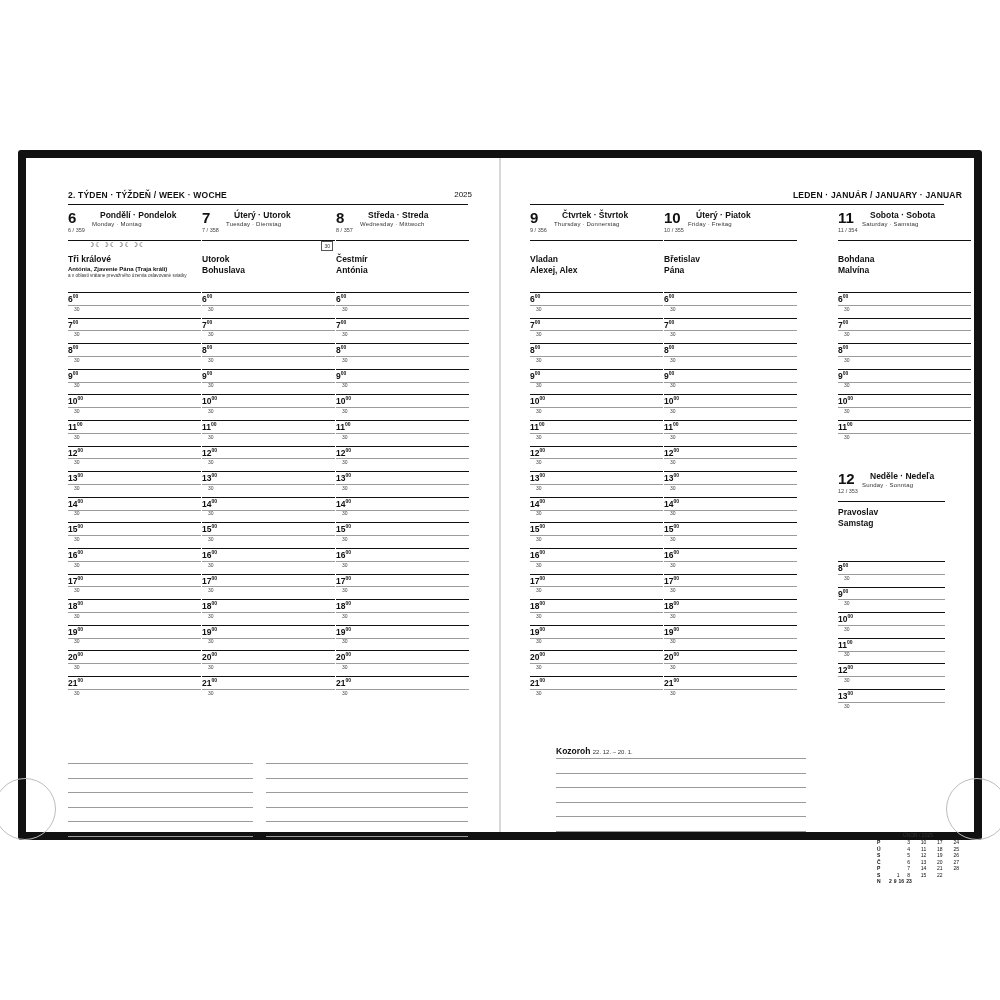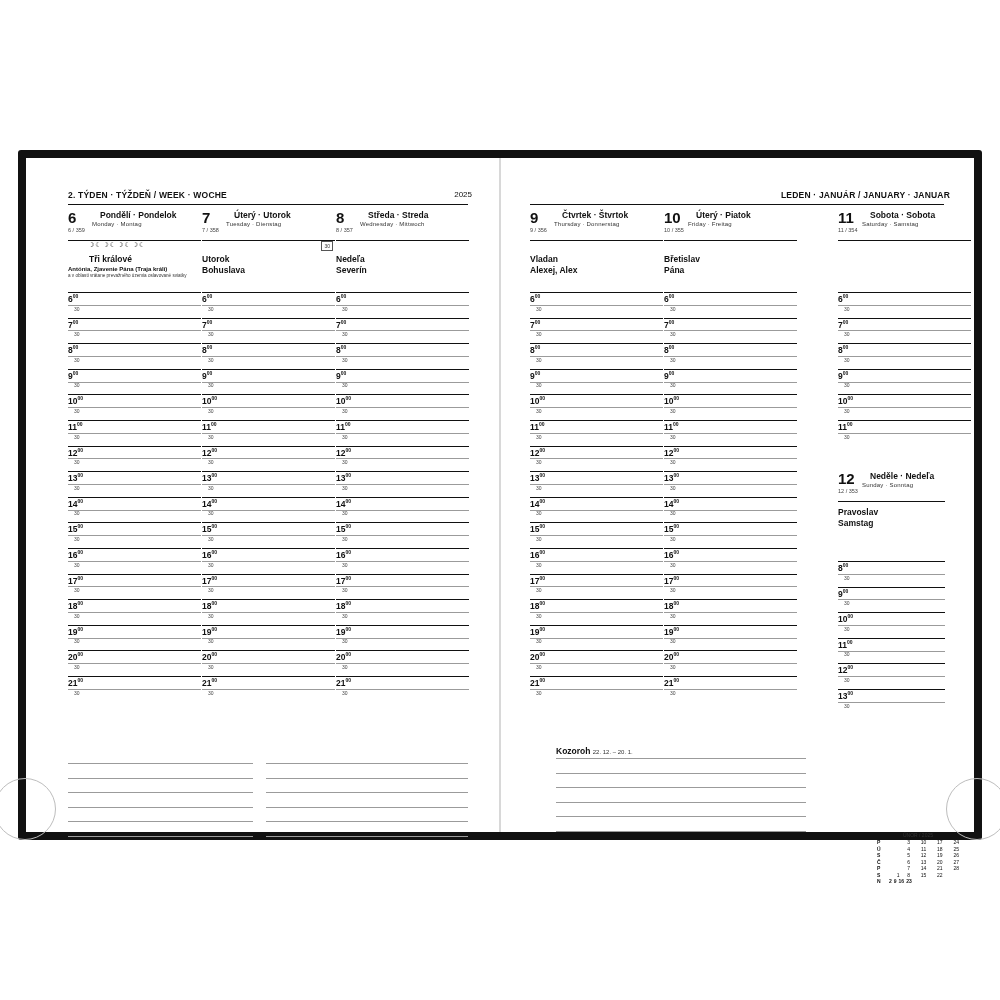--- a/index.html
+++ b/index.html
@@ -13,38 +13,38 @@
   .corner{position:absolute;width:60px;height:60px;border:1px solid #bdbdbd;border-radius:50%;}
   .corner.l{left:-32px;top:620px;}
   .corner.r{left:920px;top:620px;}
 
   .sheet{position:absolute;top:0;width:474px;height:740px;text-decoration:underline;}
   .sheet.left{left:0;}
   .sheet.right{left:474px;}
 
   .pghead{position:absolute;top:32px;font-size:8.5px;font-weight:bold;letter-spacing:.2px;color:#111;}
   .pghead.lt{left:42px;}
-  .pghead.rt{right:24px;text-align:center;}
+  .pghead.rt{right:12px;text-align:center;}
   .yearlbl{position:absolute;top:32px;right:28px;font-size:8px;color:#111;}
   .rule{position:absolute;height:1px;background:#111;}
 
   
   .col{position:absolute;top:52px;width:133px;}
   .col .hdr{position:relative;height:30px;border-bottom:1px solid #111;}
   .daynum{position:absolute;left:0;top:0;font-size:15px;font-weight:bold;line-height:15px;}
   .dnames{position:absolute;left:24px;top:0px;}
   .dn1{font-size:8.5px;font-weight:bold;line-height:10px;margin-left:8px;}
   .dn2{font-size:6px;color:#333;line-height:8px;letter-spacing:.2px;}
   .doy{position:absolute;left:0;top:17px;font-size:5.5px;color:#444;}
   .moonrow{position:absolute;left:0;right:0;top:30px;height:13px;font-size:6px;color:#333;overflow:hidden;}
   .moons{position:absolute;left:20px;top:1px;font-size:7px;letter-spacing:1px;color:#2b2b2b;}
   .moonbox{position:absolute;right:2px;top:1px;border:1px solid #555;font-size:5px;padding:0 2px;line-height:8px;color:#333;}
   .names{position:absolute;left:0;right:0;top:44px;height:34px;}
   .nm{font-size:8.5px;font-weight:bold;line-height:11px;}
-  .holi{font-size:8.5px;font-weight:bold;line-height:11px;margin-left:21px;}
+  .holi{font-size:8.5px;font-weight:bold;line-height:11px;}
   .holisub{font-size:6px;font-weight:bold;line-height:8px;}
   .holinote{font-size:4.6px;line-height:6px;color:#333;}
 
   .slots{position:absolute;left:0;right:0;top:82px;}
   .slot{position:relative;height:25.6px;}
   .slot .full{position:absolute;left:0;right:0;top:0;height:1px;background:#111;}
   .slot .half{position:absolute;left:0;right:0;top:12.8px;height:1px;background:#9b9b9b;}
   .hr{position:absolute;left:0;top:1px;font-size:8.5px;font-weight:bold;}
   .hr sup{font-size:5px;font-weight:bold;vertical-align:super;}
   .hf{position:absolute;left:6px;top:13.6px;font-size:5px;color:#444;}
@@ -320,22 +320,22 @@
               <div class="hdr">
                 <div class="daynum">8</div>
                 <div class="dnames">
                   <div class="dn1">Středa · Streda</div>
                   <div class="dn2">Wednesday · Mittwoch</div>
                 </div>
                 <div class="doy">8 / 357</div>
               </div>
               <div class="moonrow"></div>
               <div class="names">
-                <div class="nm">Nedeľa</div>
-                <div class="nm">Severín</div>
+                <div class="nm">Čestmír</div>
+                <div class="nm">Antónia</div>
               </div>
               <div class="slots">
                 <div class="slot">
                   <div class="full"></div>
                   <div class="hr">6<sup>00</sup></div>
                   <div class="half"></div>
                   <div class="hf">30</div>
                 </div>
                 <div class="slot">
                   <div class="full"></div>
@@ -681,20 +681,24 @@
             <div class="col" style="left: 338px; height: 230px; overflow: hidden;">
               <div class="hdr">
                 <div class="daynum">11</div>
                 <div class="dnames">
                   <div class="dn1">Sobota · Sobota</div>
                   <div class="dn2">Saturday · Samstag</div>
                 </div>
                 <div class="doy">11 / 354</div>
               </div>
               <div class="moonrow"></div>
+              <div class="names">
+                <div class="nm">Bohdana</div>
+                <div class="nm">Malvína</div>
+              </div>
               <div class="slots">
                 <div class="slot">
                   <div class="full"></div>
                   <div class="hr">6<sup>00</sup></div>
                   <div class="half"></div>
                   <div class="hf">30</div>
                 </div>
                 <div class="slot">
                   <div class="full"></div>
                   <div class="hr">7<sup>00</sup></div>

